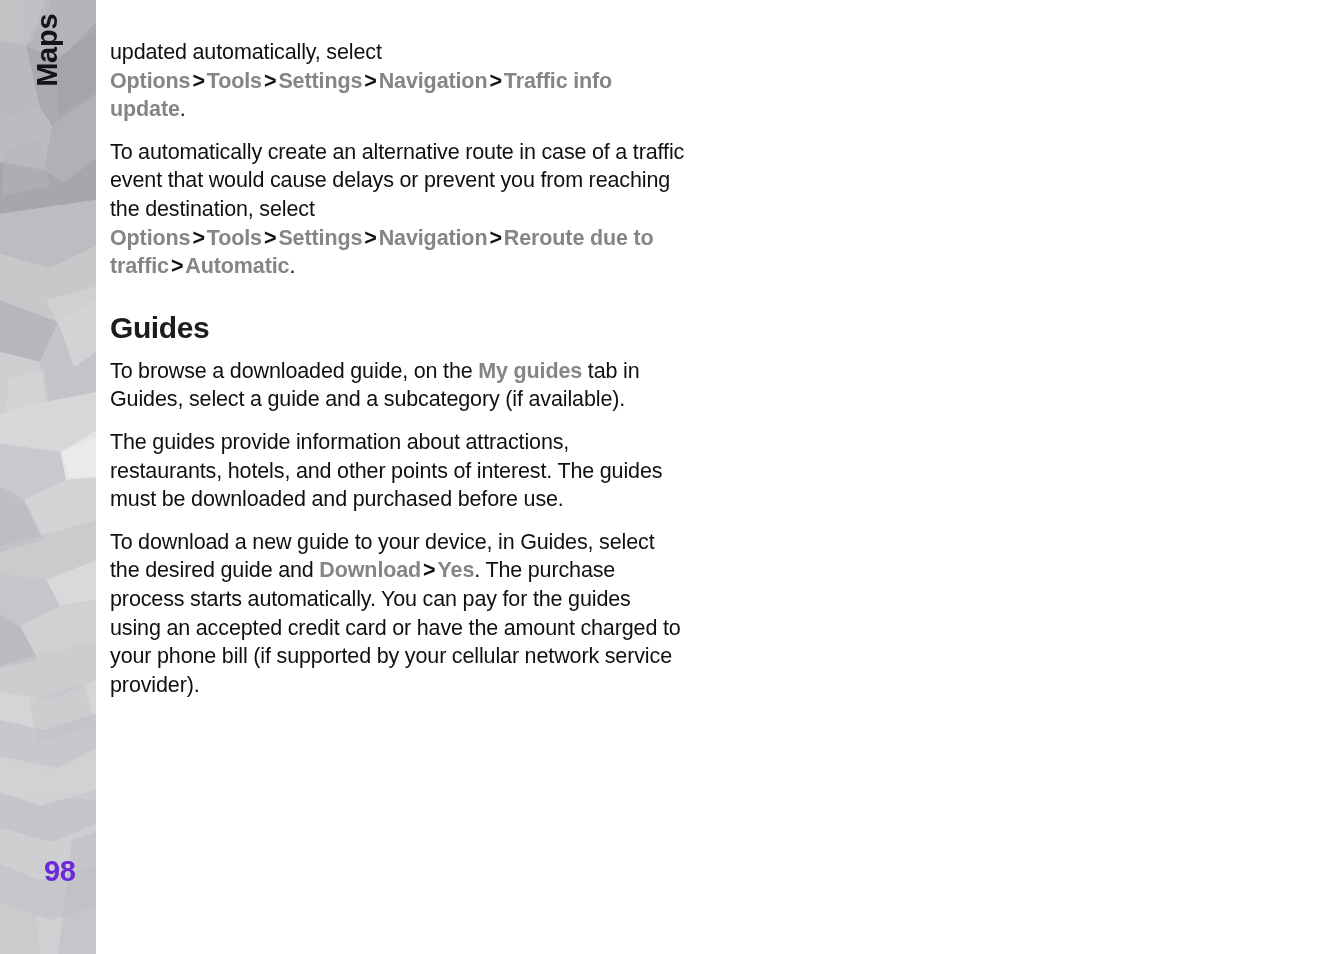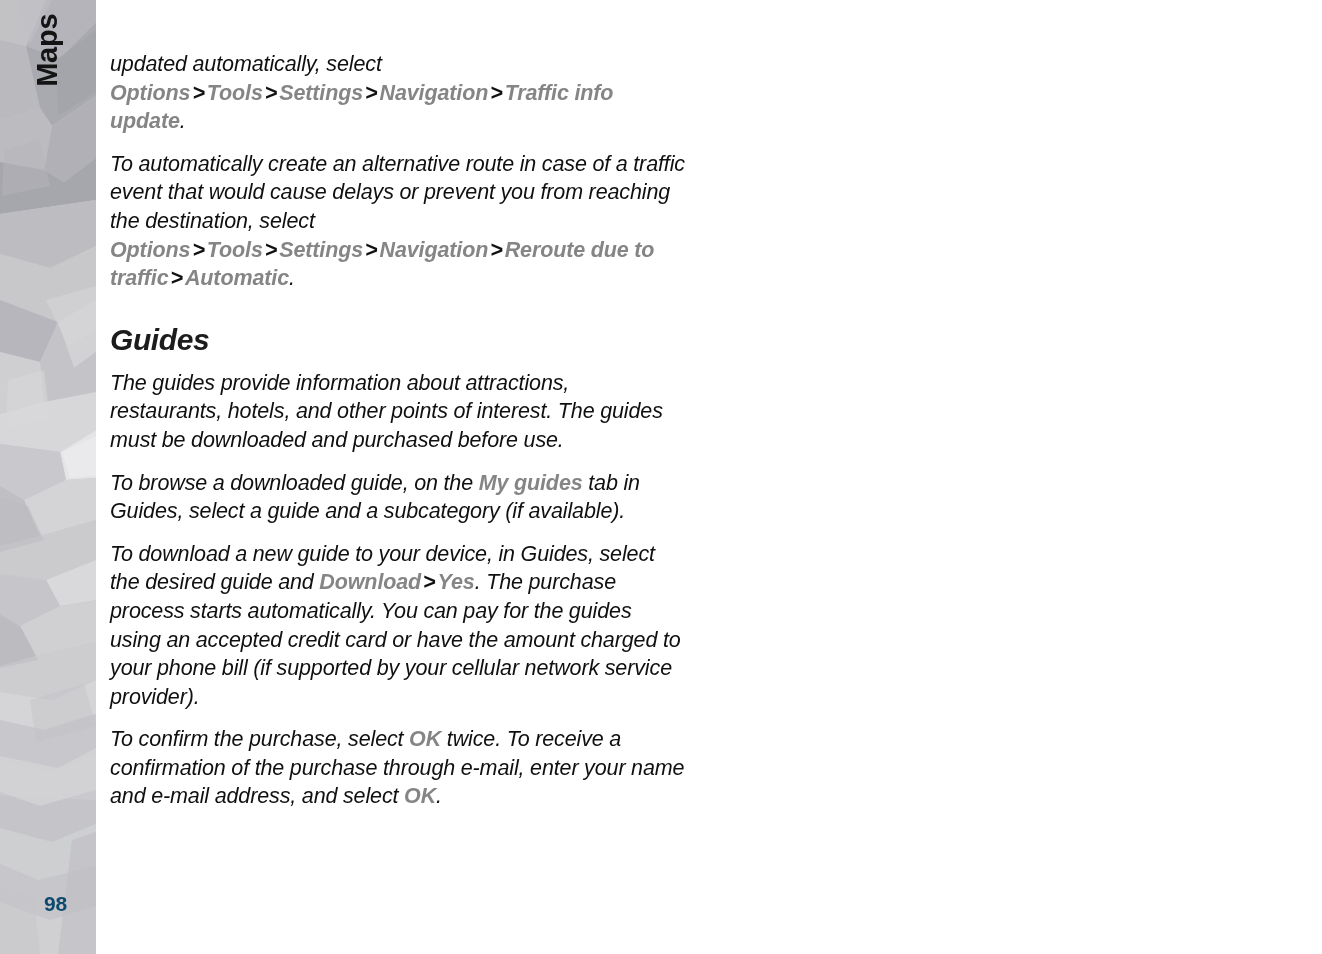--- a/index.html
+++ b/index.html
@@ -64,35 +64,34 @@
     font-weight: bold;
     color: #141414;
     letter-spacing: -0.2px;
     white-space: nowrap;
   }
 
   
   .page-number {
     position: absolute;
     left: 44px;
-    top: 892px;
+    top: 855px;
     font-family: "Liberation Sans", "DejaVu Sans", sans-serif;
-    font-size: 21px;
+    font-size: 29px;
     font-weight: bold;
-    color: #0c4a6e;
+    color: #6d28d9;
     letter-spacing: -0.3px;
   }
 
   
   .content {
     position: absolute;
     left: 110px;
-    top: 50px;
+    top: 38px;
     width: 576px;
-    font-style: italic;
   }
 
   .para {
     margin: 0 0 14px 0;
     font-size: 21.5px;
     line-height: 28.6px;
     color: #101010;
     font-weight: normal;
     letter-spacing: -0.12px;
     word-spacing: -0.2px;
@@ -176,19 +175,18 @@
       <span>Maps</span>
     </div>
 
     <div class="page-number">98</div>
   </div>
 
   <div class="content" id="content-column">
       <p class="para"><span>updated automatically, select </span><span class="ui">Options</span><span class="sep">&gt;</span><span class="ui">Tools</span><span class="sep">&gt;</span><span class="ui">Settings</span><span class="sep">&gt;</span><span class="ui">Navigation</span><span class="sep">&gt;</span><span class="ui">Traffic info update</span><span>.</span></p>
       <p class="para"><span>To automatically create an alternative route in case of a traffic event that would cause delays or prevent you from reaching the destination, select </span><span class="ui">Options</span><span class="sep">&gt;</span><span class="ui">Tools</span><span class="sep">&gt;</span><span class="ui">Settings</span><span class="sep">&gt;</span><span class="ui">Navigation</span><span class="sep">&gt;</span><span class="ui">Reroute due to traffic</span><span class="sep">&gt;</span><span class="ui">Automatic</span><span>.</span></p>
       <div class="heading">Guides</div>
+      <p class="para"><span>To browse a downloaded guide, on the </span><span class="ui">My guides</span><span> tab in Guides, select a guide and a subcategory (if available).</span></p>
       <p class="para"><span>The guides provide information about attractions, restaurants, hotels, and other points of interest. The guides must be downloaded and purchased before use.</span></p>
-      <p class="para"><span>To browse a downloaded guide, on the </span><span class="ui">My guides</span><span> tab in Guides, select a guide and a subcategory (if available).</span></p>
       <p class="para"><span>To download a new guide to your device, in Guides, select the desired guide and </span><span class="ui">Download</span><span class="sep">&gt;</span><span class="ui">Yes</span><span>. The purchase process starts automatically. You can pay for the guides using an accepted credit card or have the amount charged to your phone bill (if supported by your cellular network service provider).</span></p>
-      <p class="para"><span>To confirm the purchase, select </span><span class="ui">OK</span><span> twice. To receive a confirmation of the purchase through e-mail, enter your name and e-mail address, and select </span><span class="ui">OK</span><span>.</span></p>
     </div>
 
 </div>
 
 </body></html>

